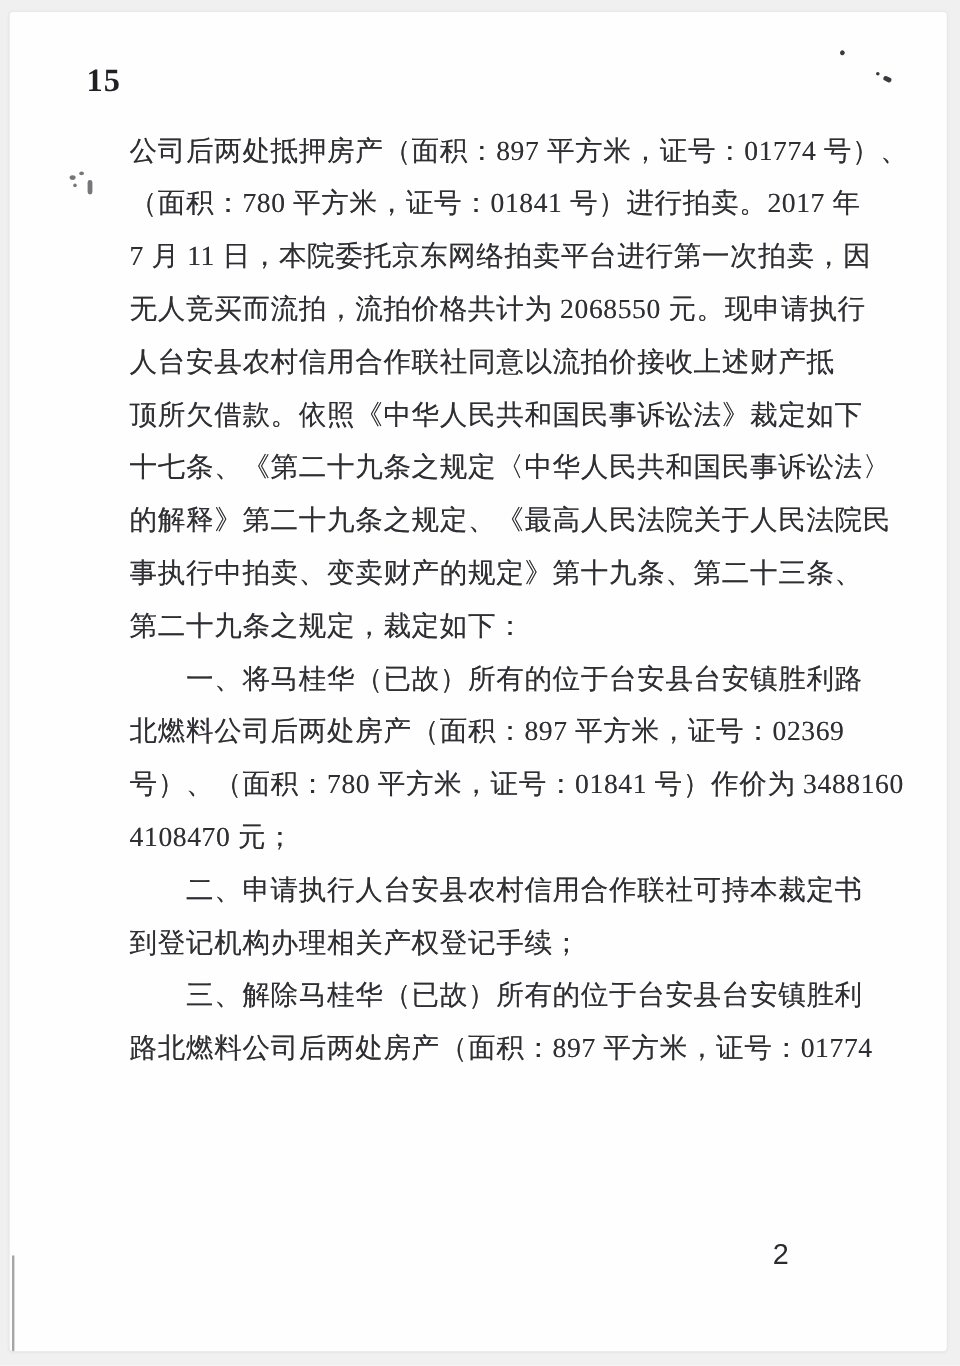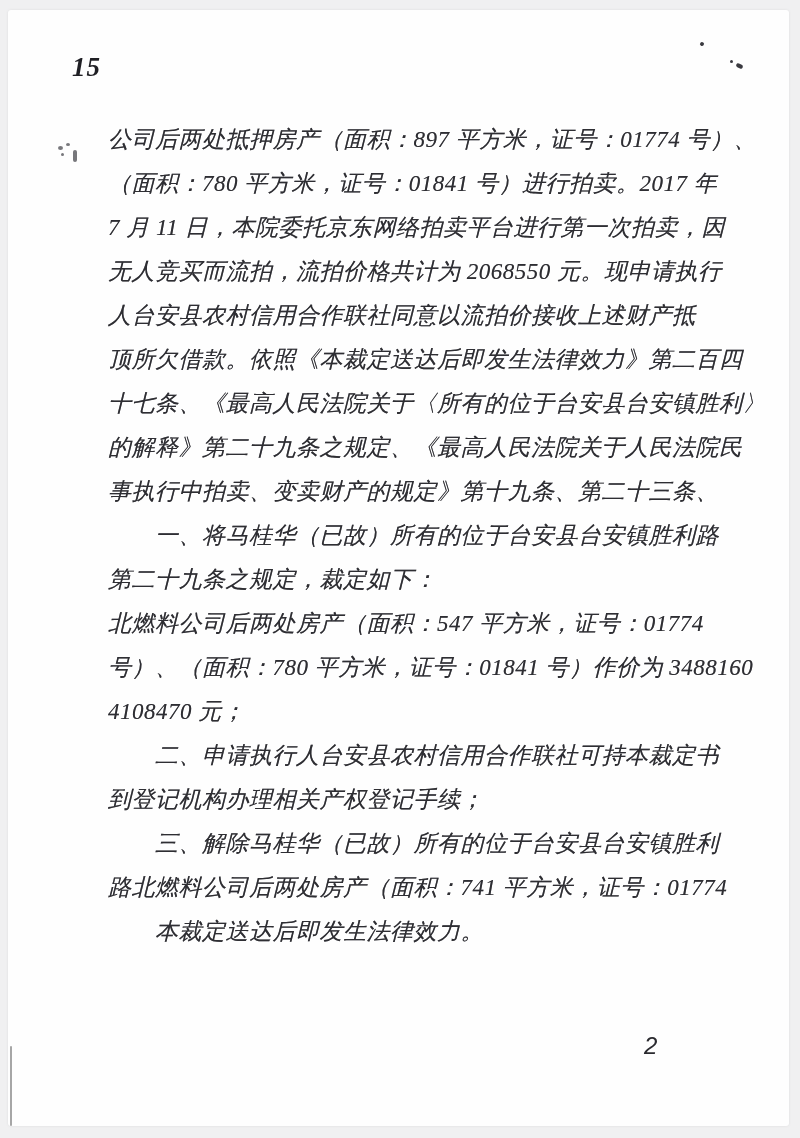--- a/index.html
+++ b/index.html
@@ -10,21 +10,20 @@
   *{box-sizing:border-box;margin:0;padding:0;}
   html,body{width:800px;height:1138px;overflow:hidden;}
   body{
     font-family:"Liberation Serif","DejaVu Serif",serif;
     background:var(--mat);
   }
   .shot{
     position:relative;
     width:800px;height:1138px;
     background:var(--mat);
-    font-style:italic;
   }
   .page{
     position:absolute;
     left:8px;top:10px;right:11px;bottom:12px;
     background:var(--paper);
     border-radius:3px;
     box-shadow:0 0 3px rgba(0,0,0,0.08);
   }
   .page-edge-shadow{
     position:absolute;
@@ -59,21 +58,21 @@
   .speck{
     position:absolute;
     background:#3a3a40;
     border-radius:50%;
   }
   .speck.s1{left:700px;top:42px;width:4px;height:4px;transform:rotate(40deg);}
   .speck.s2{left:730px;top:60px;width:3px;height:3px;}
   .speck.s3{left:736px;top:64px;width:7px;height:4px;border-radius:2px;transform:rotate(25deg);}
   .text-block{
     position:absolute;
-    left:108px;top:118px;
+    left:108px;top:104px;
     width:585px;
     color:var(--ink);
     font-size:23px;
     text-shadow:0 0 0.5px rgba(46,46,51,0.55);
   }
   .line{
     height:44px;
     line-height:44px;
     white-space:nowrap;
     letter-spacing:0.5px;
@@ -115,30 +114,29 @@
   <div class="speck s1"></div>
   <div class="speck s2"></div>
   <div class="speck s3"></div>
 
   <div class="text-block">
       <div class="line justify">公司后两处抵押房产（面积：897 平方米，证号：01774 号）、</div>
       <div class="line justify">（面积：780 平方米，证号：01841 号）进行拍卖。2017 年</div>
       <div class="line justify">7 月 11 日，本院委托京东网络拍卖平台进行第一次拍卖，因</div>
       <div class="line justify">无人竞买而流拍，流拍价格共计为 2068550 元。现申请执行</div>
       <div class="line justify">人台安县农村信用合作联社同意以流拍价接收上述财产抵</div>
-      <div class="line justify">顶所欠借款。依照《本裁定送达后即发生法律效力》第二百四</div>
-      <div class="line justify">十七条、《最高人民法院关于〈所有的位于台安县台安镇胜利〉</div>
+      <div class="line justify">顶所欠借款。依照《中华人民共和国民事诉讼法》裁定如下</div>
+      <div class="line justify">十七条、《第二十九条之规定〈中华人民共和国民事诉讼法〉</div>
       <div class="line justify">的解释》第二十九条之规定、《最高人民法院关于人民法院民</div>
       <div class="line justify">事执行中拍卖、变卖财产的规定》第十九条、第二十三条、</div>
+      <div class="line">第二十九条之规定，裁定如下：</div>
       <div class="line indent justify">一、将马桂华（已故）所有的位于台安县台安镇胜利路</div>
-      <div class="line">第二十九条之规定，裁定如下：</div>
-      <div class="line justify">北燃料公司后两处房产（面积：547 平方米，证号：01774</div>
+      <div class="line justify">北燃料公司后两处房产（面积：897 平方米，证号：02369</div>
       <div class="line justify">号）、（面积：780 平方米，证号：01841 号）作价为 3488160</div>
       <div class="line">4108470 元；</div>
       <div class="line indent justify">二、申请执行人台安县农村信用合作联社可持本裁定书</div>
       <div class="line">到登记机构办理相关产权登记手续；</div>
       <div class="line indent justify">三、解除马桂华（已故）所有的位于台安县台安镇胜利</div>
-      <div class="line justify">路北燃料公司后两处房产（面积：741 平方米，证号：01774</div>
-      <div class="line indent">本裁定送达后即发生法律效力。</div>
+      <div class="line justify">路北燃料公司后两处房产（面积：897 平方米，证号：01774</div>
     </div>
 
   <div class="page-number">2</div>
 </div>
 
 </body></html>

